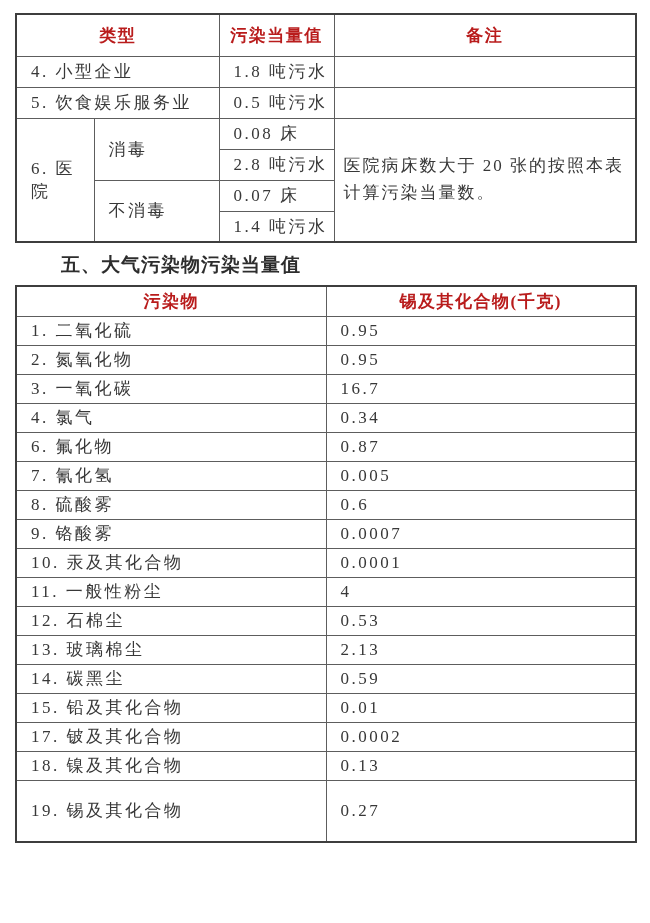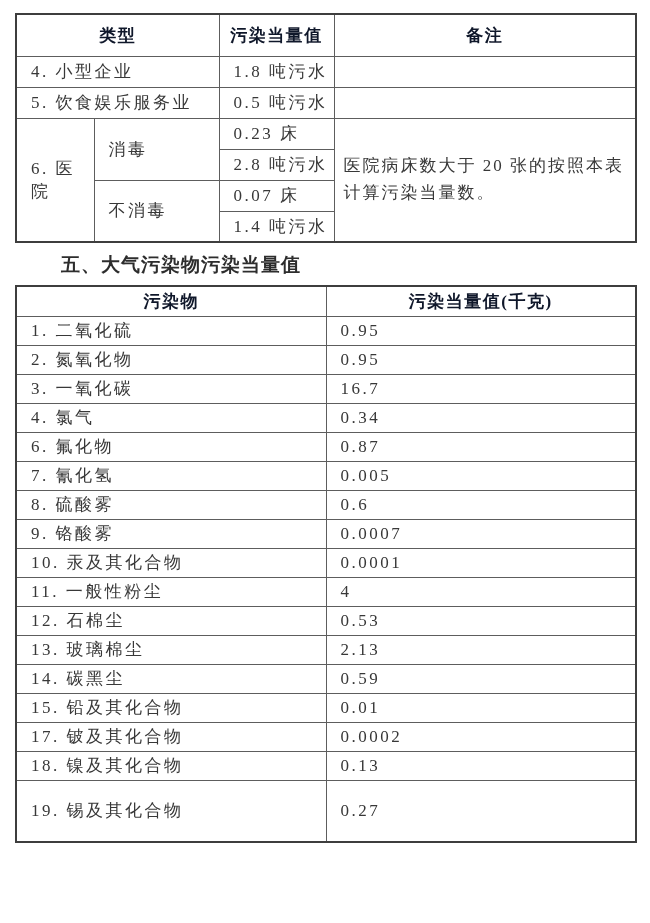--- a/index.html
+++ b/index.html
@@ -22,21 +22,21 @@
     font-size: 17px;
     letter-spacing: 2.5px;
     vertical-align: middle;
     overflow: hidden;
     box-sizing: border-box;
   }
   th {
     text-align: center;
     font-weight: bold;
     letter-spacing: 1.5px;
-    color: #0f172a;
+    color: #b91c1c;
   }
   .pl { padding-left: 14px; text-align: left; }
 
   
   .t1 .c1 { width: 78px; }
   .t1 .c2 { width: 125px; }
   .t1 .c3 { width: 115px; }
   .t1 .c4 { width: 302px; }
   .t1 tr { height: 31px; }
   .t1 tr.head { height: 42px; }
@@ -87,21 +87,21 @@
         <td></td>
       </tr>
       <tr>
         <td colspan="2" class="pl">5. 饮食娱乐服务业</td>
         <td class="pl">0.5 吨污水</td>
         <td></td>
       </tr>
       <tr>
         <td rowspan="4" class="pl">6. 医院</td>
         <td rowspan="2" class="pl">消毒</td>
-        <td class="pl">0.23 床</td>
+        <td class="pl">0.08 床</td>
         <td rowspan="4" class="remark">医院病床数大于 20 张的按照本表计算污染当量数。</td>
       </tr>
       <tr>
         <td class="pl">2.8 吨污水</td>
       </tr>
       <tr>
         <td rowspan="2" class="pl">不消毒</td>
         <td class="pl">0.07 床</td>
       </tr>
       <tr>
@@ -113,21 +113,21 @@
   <div class="section-heading">五、大气污染物污染当量值</div>
 
   <table class="t2">
     <colgroup>
         <col class="ca">
         <col class="cb">
       </colgroup>
     <thead>
       <tr class="head">
         <th>污染物</th>
-        <th>污染当量值(千克)</th>
+        <th>锡及其化合物(千克)</th>
       </tr>
     </thead>
     <tbody>
         <tr>
       <td class="pl">1. 二氧化硫</td>
       <td class="pl">0.95</td>
     </tr>
         <tr>
       <td class="pl">2. 氮氧化物</td>
       <td class="pl">0.95</td>

